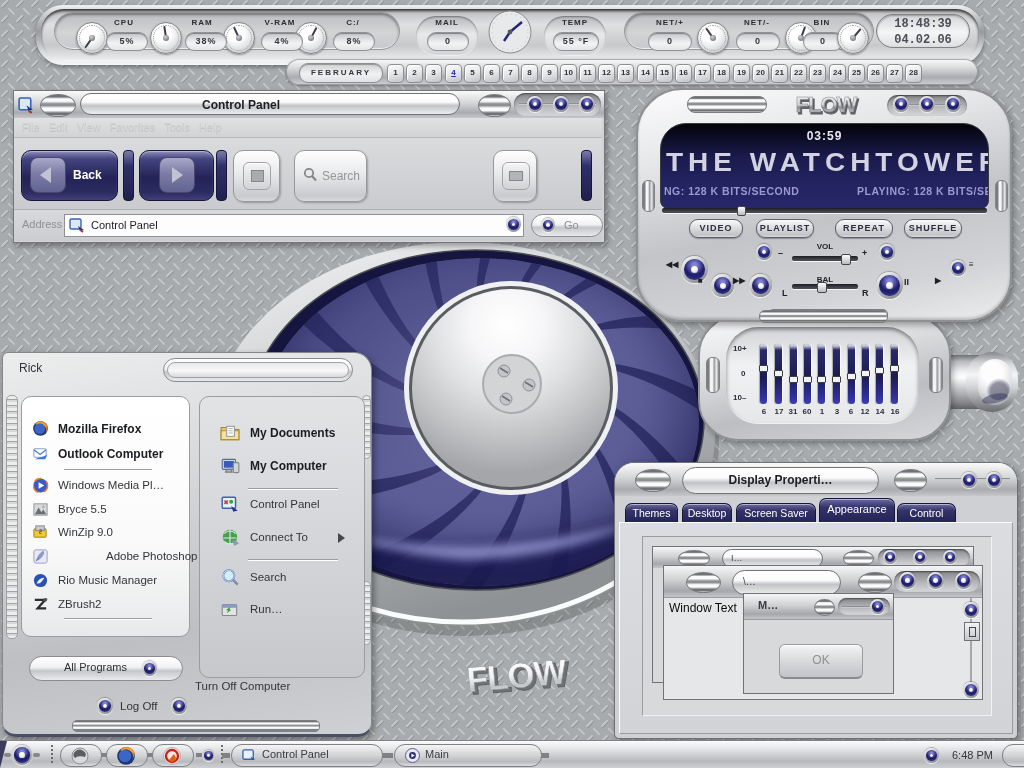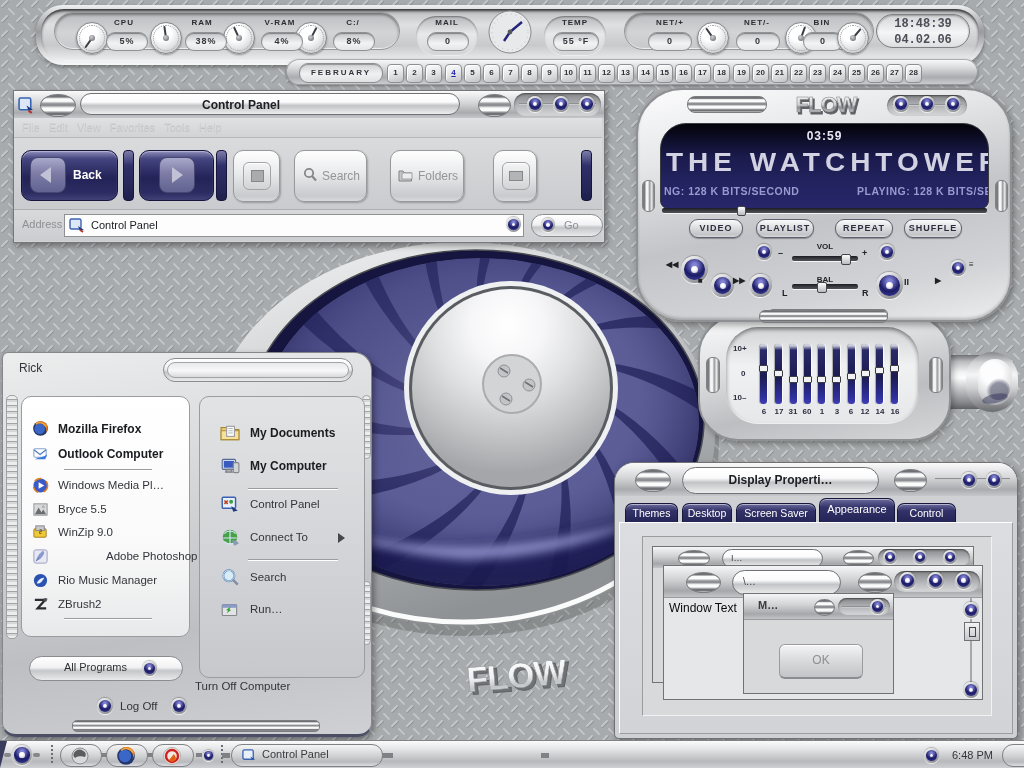--- a/index.html
+++ b/index.html
@@ -375,27 +375,20 @@
           <div style="position:absolute;left:7px;top:7px;width:11px;height:10px;background:#a9abae;border:1px solid #85878a;"></div>
         </div>
       </div>
   <div class="gbtn" style="left:280px;top:12px;width:71px;">
     <svg class="abs" style="left:7px;top:16px" width="16" height="16">
           <circle cx="7" cy="6" r="4.2" fill="#e8e9ea" stroke="#85878a" stroke-width="1.8"></circle>
           <line x1="10" y1="9" x2="14" y2="13.5" stroke="#85878a" stroke-width="2.2"></line>
         </svg>
     <span style="position:absolute;left:27px;top:18px;">Search</span>
   </div>
-  <div class="gbtn" style="left:376px;top:12px;width:72px;">
-    <svg class="abs" style="left:7px;top:17px" width="16" height="14">
-          <path d="M1,3 l4,0 1.5,2 7,0 0,8 -12.5,0 z" fill="#c6c8ca" stroke="#808285"></path>
-          <rect x="4" y="5" width="10" height="6" fill="#eceded" stroke="#909295" stroke-width="0.8"></rect>
-        </svg>
-    <span style="position:absolute;left:27px;top:18px;">Folders</span>
-  </div>
   <div class="gbtn" style="left:479px;top:12px;width:42px;">
         <div class="gicon" style="left:8px;top:11px;">
           <div style="position:absolute;left:6px;top:8px;width:12px;height:8px;background:#b2b4b7;border:1px solid #85878a;"></div>
         </div>
       </div>
   <div class="navysep" style="left:567px;top:12px;height:49px;"></div>
  </div>
  <div class="abs" style="left:0;top:118px;width:588px;height:31px;background:linear-gradient(180deg,#d8d9db,#cbcdd0);border-top:1px solid #aeb0b3;">
   <span style="position:absolute;left:8px;top:8px;font-size:11px;color:#8e9093;">Address</span>
   <div class="abs" style="left:50px;top:4px;width:458px;height:21px;background:#fdfdfe;border:1px solid #8e9093;">
@@ -738,16 +731,24 @@
  <div class="abs" style="left:222px;top:12px;width:8px;height:5px;background:#7f8184;"></div>
  <div class="abs" style="left:382px;top:12px;width:11px;height:5px;background:#7f8184;"></div>
  <div class="abs" style="left:541px;top:12px;width:8px;height:5px;background:#7f8184;"></div>
  <div class="tsk-caps" style="left:231px;width:150px;">
    <svg class="abs" style="left:10px;top:3px" width="15" height="15" viewBox="0 0 16 16">
         <rect x="1" y="2" width="11" height="10" rx="1.5" fill="#e8f0fa" stroke="#3a62b0" stroke-width="1.4"></rect>
         <path d="M9,9 l5,3 -3,1 z" fill="#2a52a0"></path>
       </svg>
    <span style="position:absolute;left:30px;top:3px;">Control Panel</span>
  </div>
+ <div class="tsk-caps" style="left:394px;width:146px;">
+   <svg class="abs" style="left:10px;top:3px" width="15" height="15">
+        <circle cx="7.5" cy="7.5" r="7" fill="#e8e9eb" stroke="#5a5c90"></circle>
+        <circle cx="7.5" cy="7.5" r="3.4" fill="#2a2a72"></circle>
+        <path d="M6.4,5.5 l3.4,2 -3.4,2z" fill="#fff"></path>
+      </svg>
+   <span style="position:absolute;left:30px;top:3px;">Main</span>
+ </div>
  <div class="orb" style="left:924px;top:7px;width:15px;height:15px;"></div>
  <span style="position:absolute;left:952px;top:8px;font-size:11px;color:#34363a;">6:48 PM</span>
  <div class="tsk-caps" style="left:1002px;width:40px;"></div>
 </div>
 
 </body></html>

